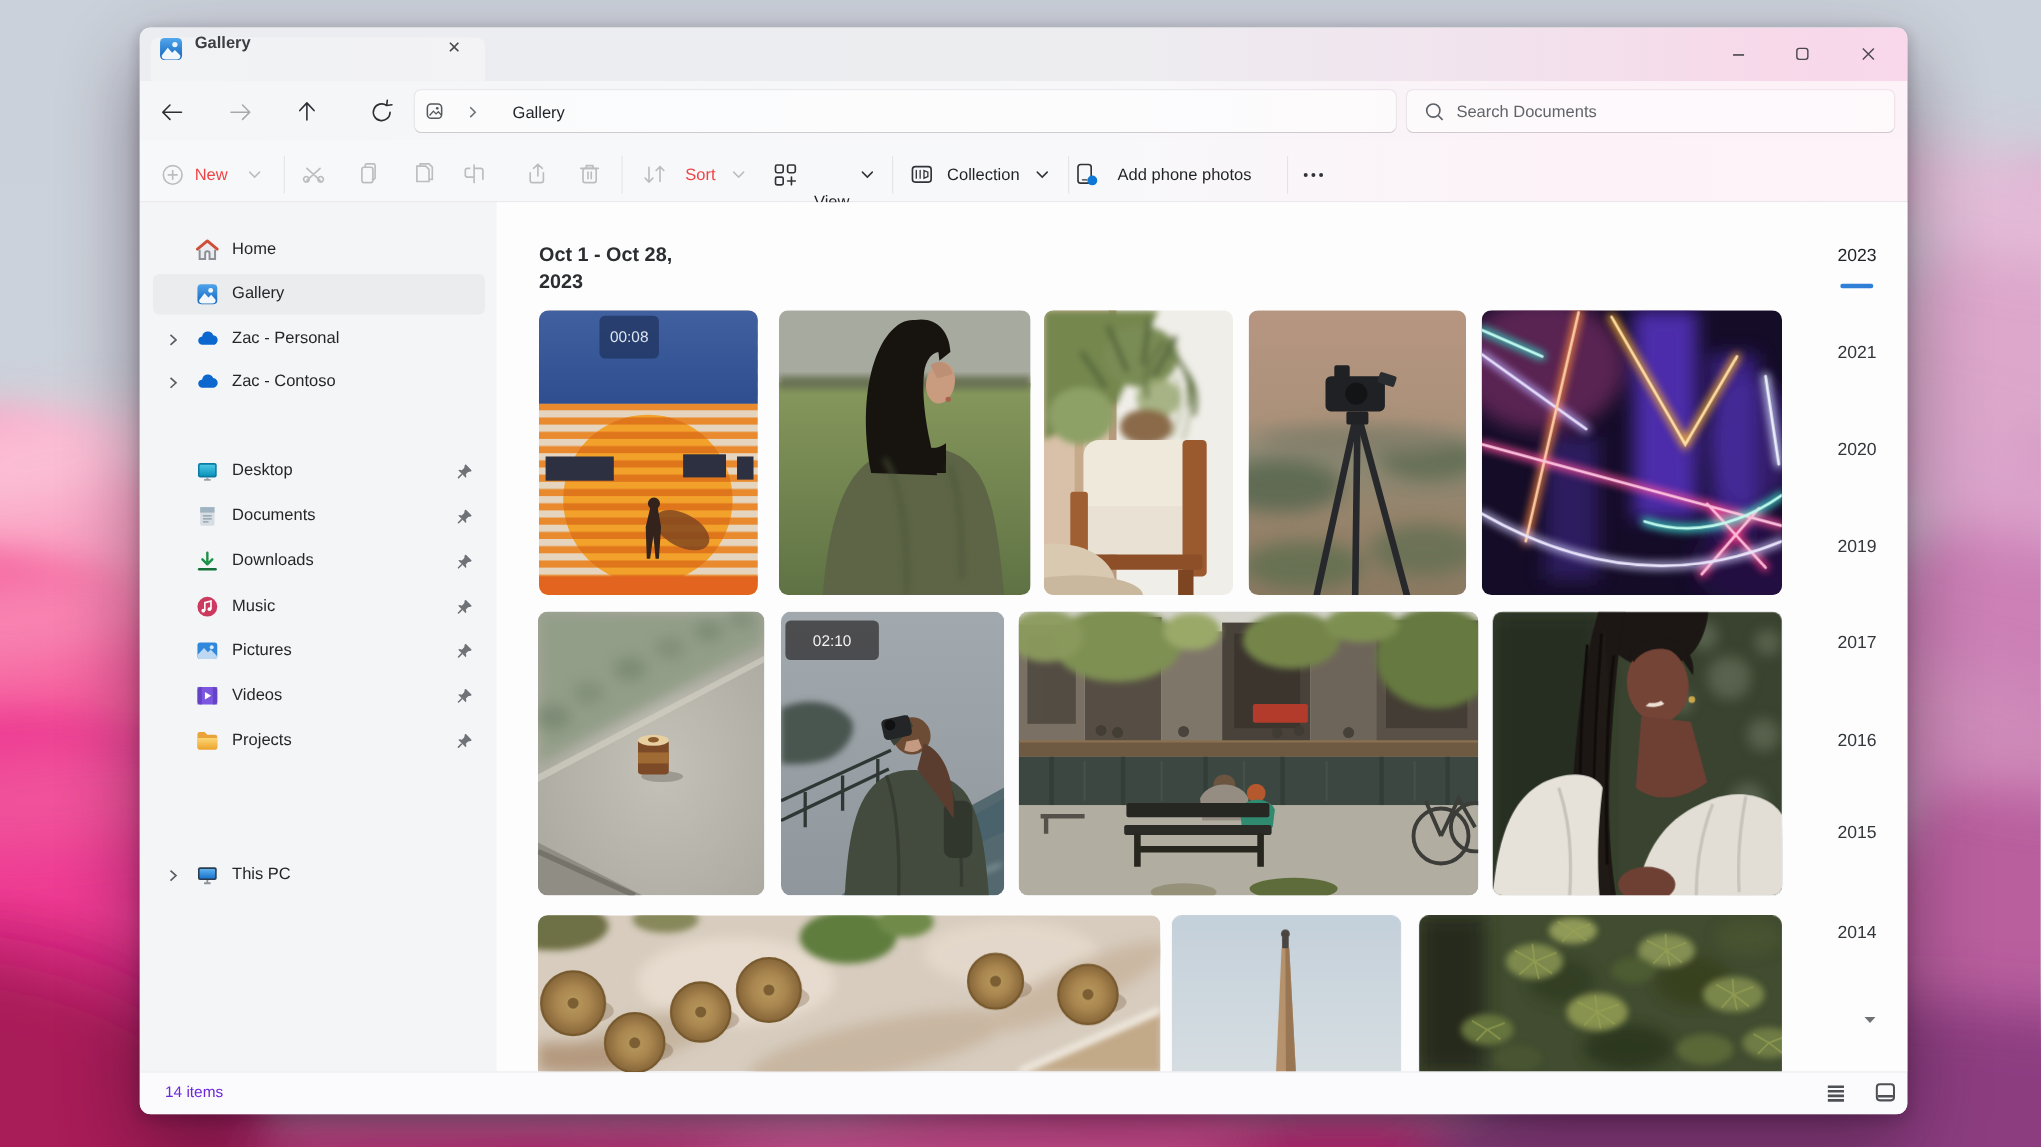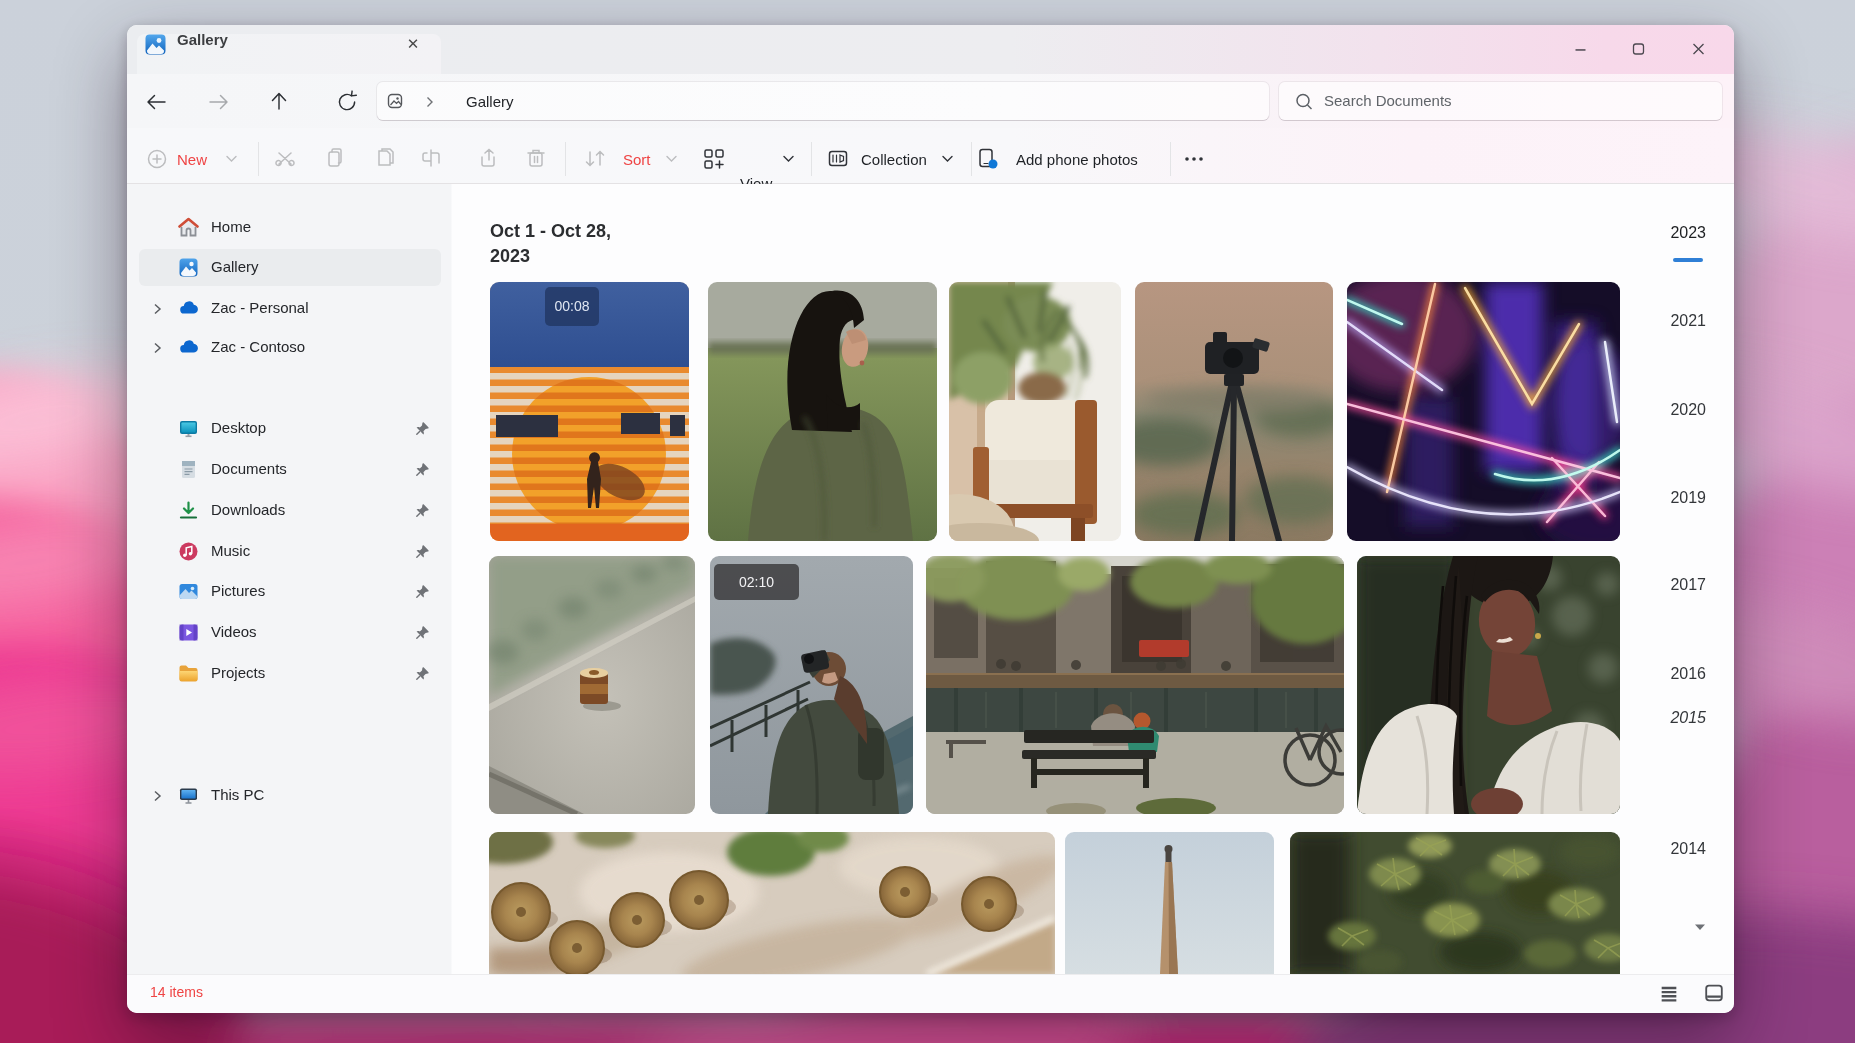--- a/index.html
+++ b/index.html
@@ -523,21 +523,21 @@
     </svg>
   </div>
 
   <div class="year" style="left:1519px; top:199px; color:#1e2023; font-weight:400;">2023</div>
   <div class="abs" style="left:1546px; top:233px; width:30px; height:4px; border-radius:2px; background:#2f7fd6;"></div>
   <div class="year" style="left:1519px; top:287px;">2021</div>
   <div class="year" style="left:1519px; top:376px;">2020</div>
   <div class="year" style="left:1519px; top:464px;">2019</div>
   <div class="year" style="left:1519px; top:551px;">2017</div>
   <div class="year" style="left:1519px; top:640px;">2016</div>
-  <div class="year" style="left:1519px; top:684px;font-style:italic;">2015</div>
+  <div class="year" style="left:1519px; top:724px;">2015</div>
   <div class="year" style="left:1519px; top:815px;">2014</div>
   <svg class="abs" style="left:1566px; top:897px;" width="14" height="10" viewBox="0 0 14 10">
       <path d="M2 2.5 L7 8 L12 2.5 Z" fill="#6e7176"></path>
     </svg>
 
   <div class="ph" style="left:362px; top:531px; width:206px; height:258px;">
     <svg width="206" height="258" viewBox="0 0 206 258">
       <defs>
           <radialGradient id="p6r" cx="0.55" cy="0.55" r="0.8">
             <stop offset="0" stop-color="#c4c1b8"></stop>
@@ -807,14 +807,14 @@
 
   <div id="statusbar" class="abs"></div>
   <svg class="abs" style="left:1531px; top:957px;" width="22" height="22" viewBox="0 0 24 24">
     <path d="M4 6.5 h16 M4 11 h16 M4 15.5 h16 M4 20 h16" stroke="#4e5055" stroke-width="2.6"></path>
   </svg>
   <svg class="abs" style="left:1576px; top:957px;" width="22" height="22" viewBox="0 0 24 24">
     <rect x="3.5" y="4" width="17" height="16" rx="3" fill="none" stroke="#4e5055" stroke-width="2"></rect>
     <path d="M4.5 16 h15" stroke="#4e5055" stroke-width="2.4"></path>
   </svg>
 
-  <div class="abs" style="left:23px; top:959px; font-size:14px; color:#ef4444;">14 items</div>
+  <div class="abs" style="left:23px; top:959px; font-size:14px; color:#6d28d9;">14 items</div>
 </div>
 
 </body></html>

